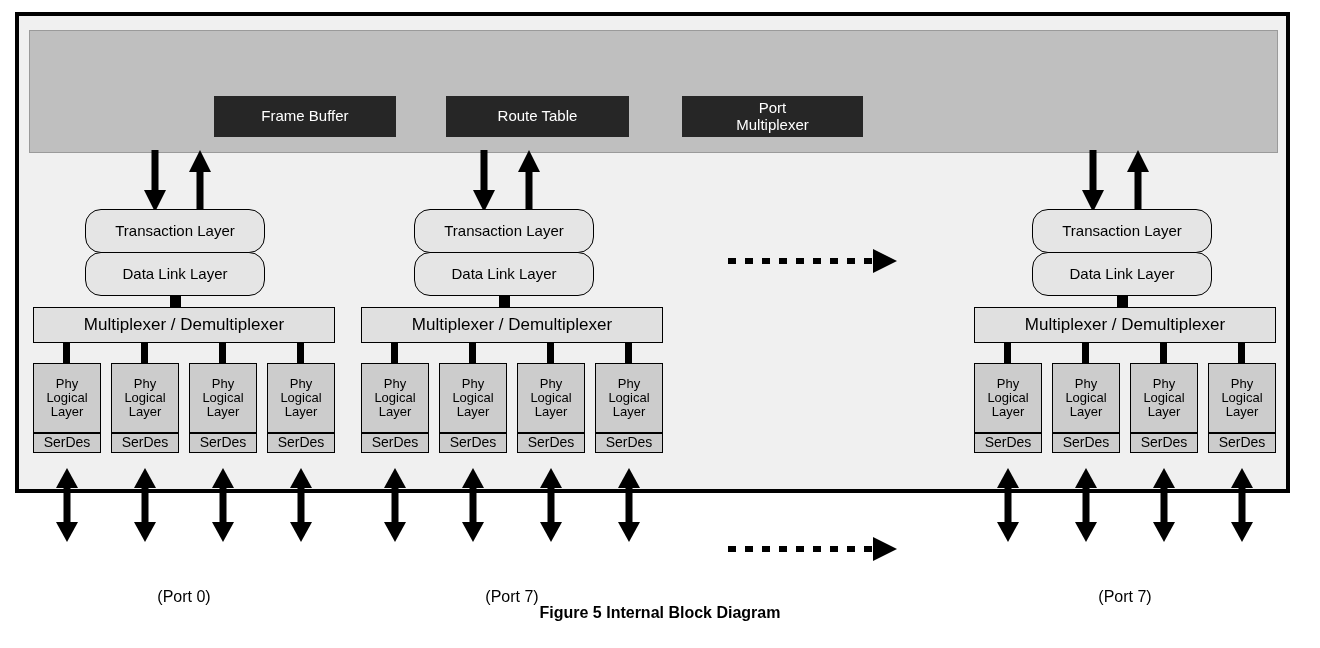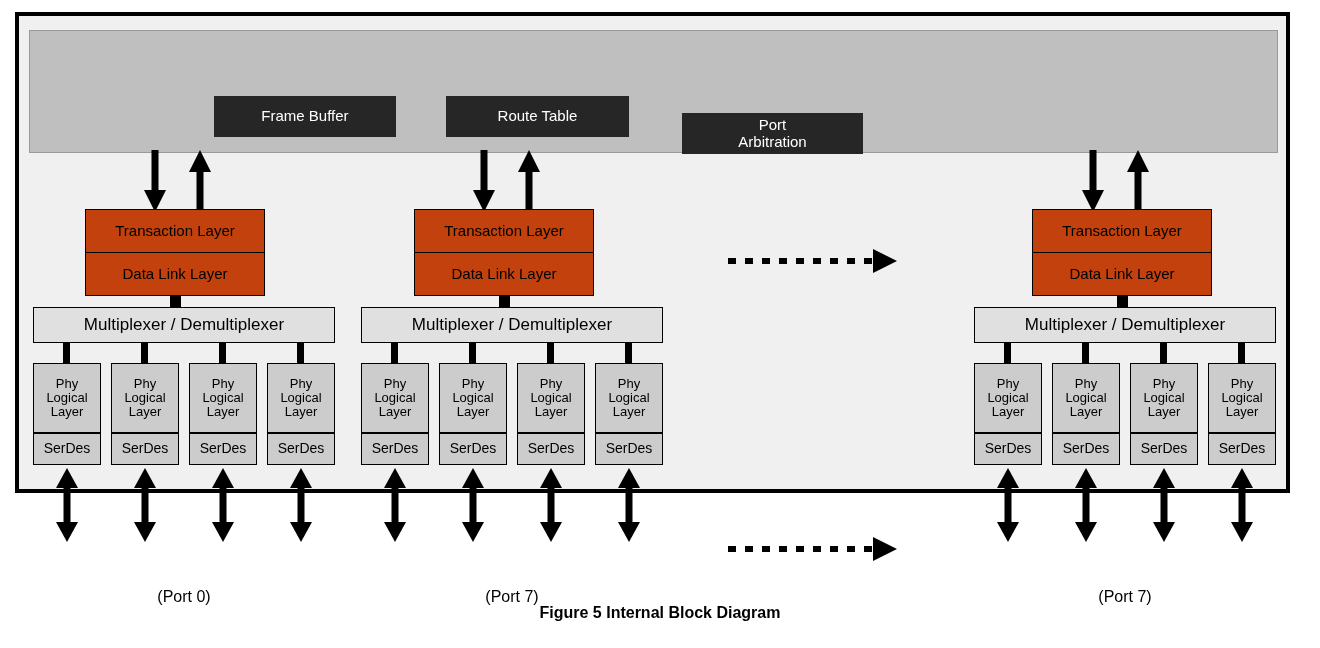--- a/index.html
+++ b/index.html
@@ -61,27 +61,27 @@
   .box{
     position:absolute;
     box-sizing:border-box;
     border:1px solid #000;
     display:flex;
     align-items:center;
     justify-content:center;
     text-align:center;
     line-height:1.1;
   }
-  .box-white{background:#c2410c;}
+  .box-white{background:#e5e5e5;border-radius:16px;}
   .txn-layer{height:44px;font-size:15px;}
   .dll-layer{height:44px;font-size:15px;}
   .mux{height:36px;font-size:17px;background:#e0e0e0;}
   .phy{height:70px;font-size:13px;background:#cccccc;flex-direction:column;}
   .phy span{display:block;}
-  .serdes{height:32px;font-size:14px;background:#cccccc;}
+  .serdes{height:20px;font-size:14px;background:#cccccc;}
 
   
   .stub{position:absolute;background:#000;}
 
   
   .arrow-svg{position:absolute;overflow:visible;}
 
   
   .dash-arrow{position:absolute;}
 
@@ -113,23 +113,23 @@
   <div class="switch-core">
 
     <div class="core-block" style="left:416px;width:183px;">
       <span>Route Table</span>
     </div>
 
     <div class="core-block" style="left:184px;width:182px;">
       <span>Frame Buffer</span>
     </div>
 
-    <div class="core-block" style="left:652px;width:181px;flex-direction:column;margin-top:17px;">
+    <div class="core-block" style="left:652px;width:181px;flex-direction:column;">
       <span>Port</span>
-      <span>Arbitration</span>
+      <span>Multiplexer</span>
     </div>
 
   </div>
 
   <svg class="arrow-svg" style="left:140px;top:150px;width:80px;height:64px;">
 
     <line x1="15" y1="0" x2="15" y2="44" stroke="#000" stroke-width="7"></line>
     <polygon points="15,62 4,40 26,40" fill="#000"></polygon>
 
     <line x1="60" y1="62" x2="60" y2="20" stroke="#000" stroke-width="7"></line>

